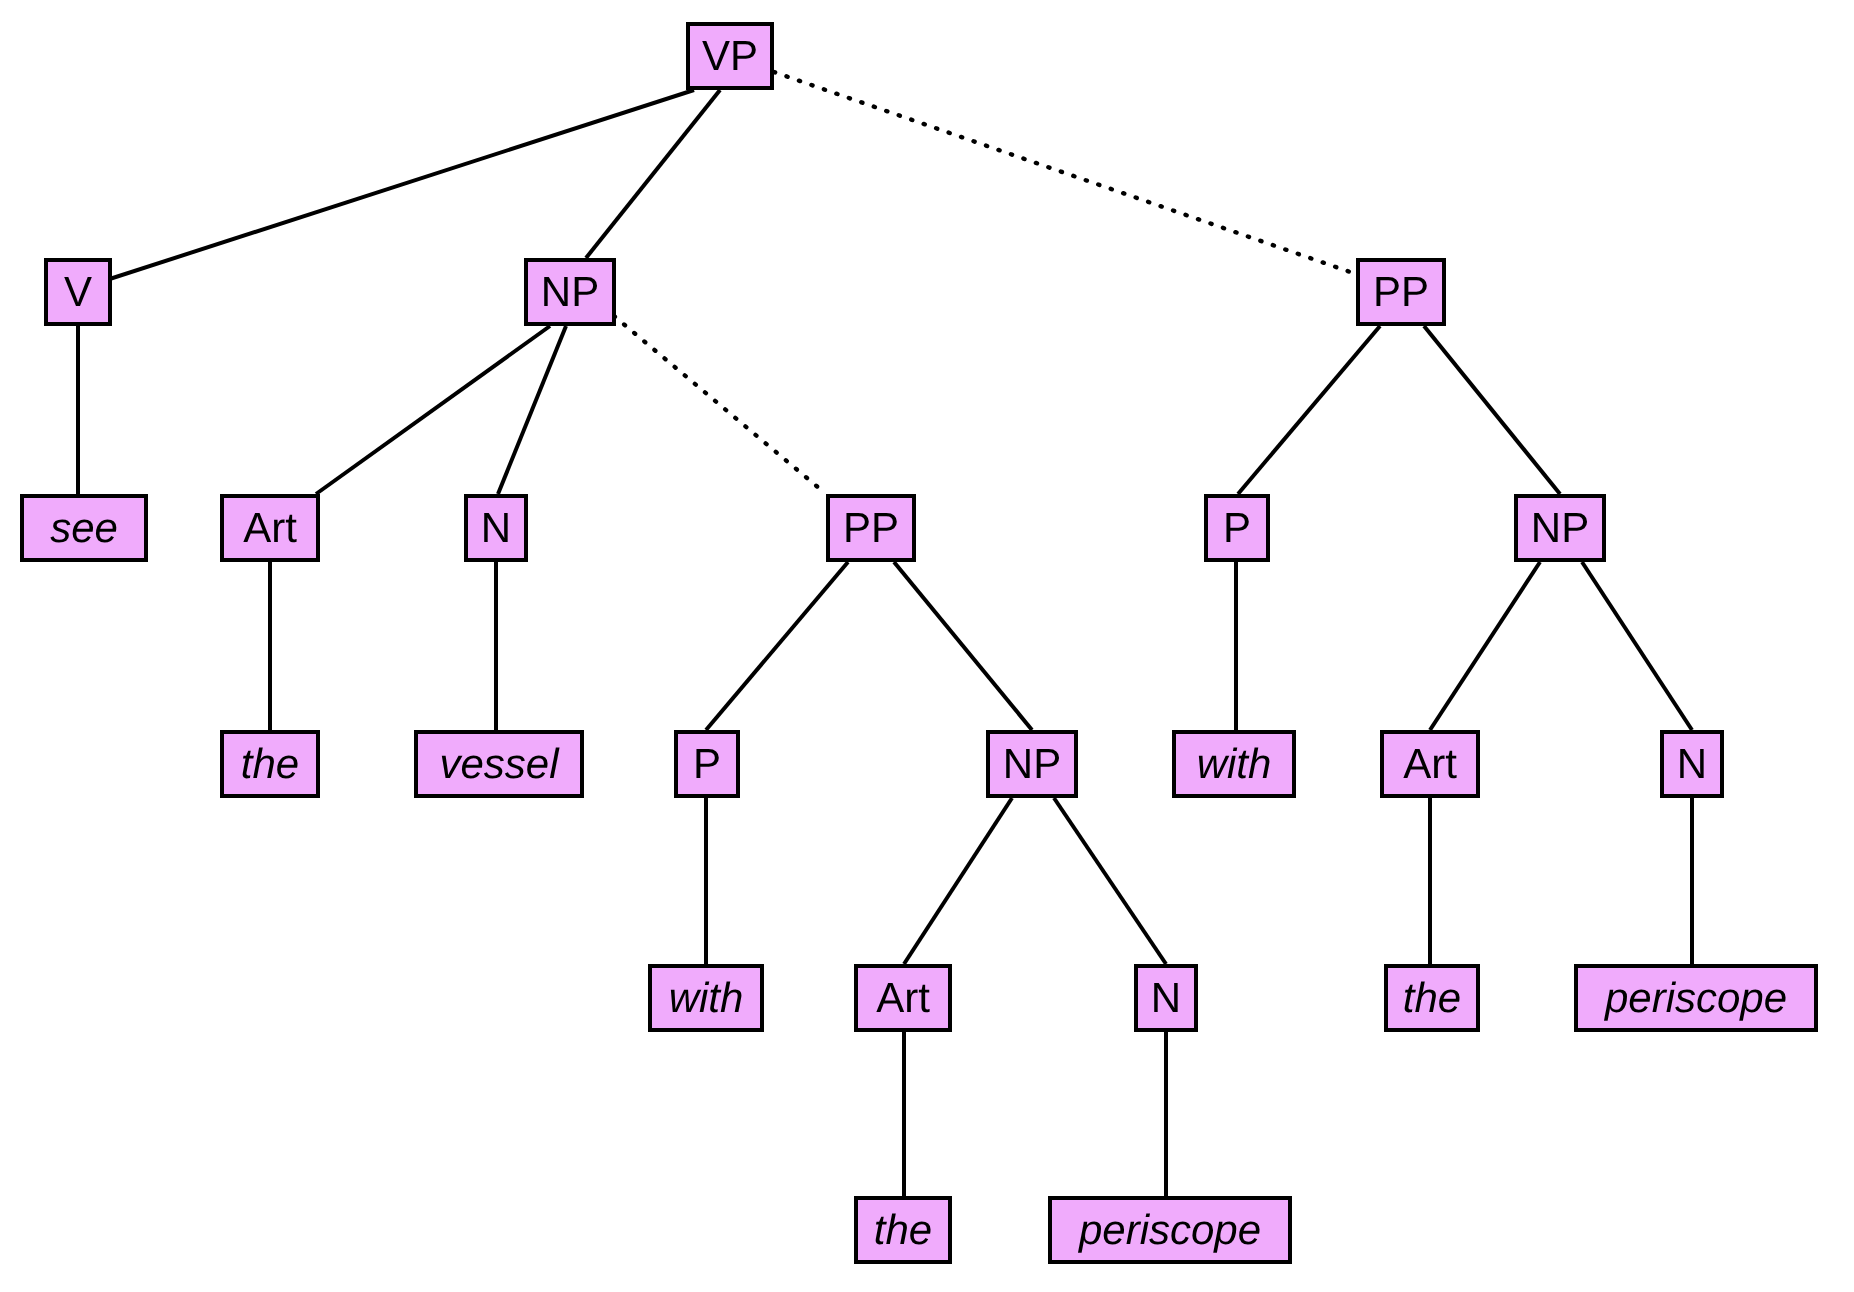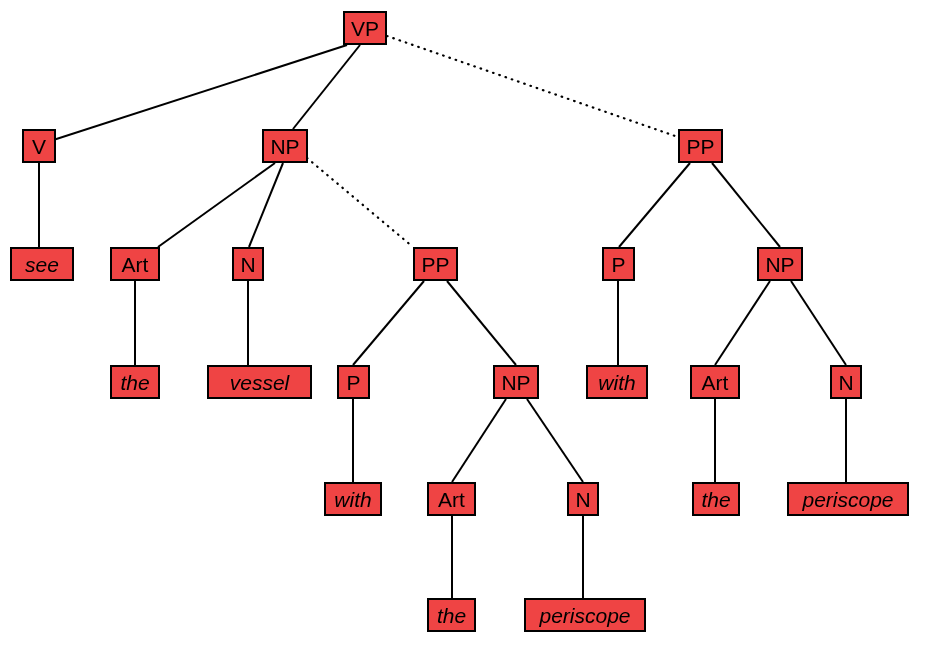--- a/index.html
+++ b/index.html
@@ -21,21 +21,21 @@
     position: absolute;
     left: 0;
     top: 0;
     width: 927px;
     height: 646px;
   }
   .node {
     position: absolute;
     box-sizing: border-box;
     border: 2px solid #000000;
-    background: #ef4444;
+    background: #f0abfc;
     display: flex;
     align-items: center;
     justify-content: center;
     font-family: "Liberation Sans", sans-serif;
     font-size: 21px;
     line-height: 1;
     color: #000000;
     white-space: nowrap;
     z-index: 2;
   }
@@ -76,21 +76,21 @@
     <div class="node" style="left: 22px; top: 129px; width: 34px; height: 34px;">V</div>
     <div class="node" style="left: 262px; top: 129px; width: 46px; height: 34px;">NP</div>
     <div class="node" style="left: 678px; top: 129px; width: 45px; height: 34px;">PP</div>
     <div class="node terminal" style="left: 10px; top: 247px; width: 64px; height: 34px;">see</div>
     <div class="node" style="left: 110px; top: 247px; width: 50px; height: 34px;">Art</div>
     <div class="node" style="left: 232px; top: 247px; width: 32px; height: 34px;">N</div>
     <div class="node" style="left: 413px; top: 247px; width: 45px; height: 34px;">PP</div>
     <div class="node" style="left: 602px; top: 247px; width: 33px; height: 34px;">P</div>
     <div class="node" style="left: 757px; top: 247px; width: 46px; height: 34px;">NP</div>
     <div class="node terminal" style="left: 110px; top: 365px; width: 50px; height: 34px;">the</div>
-    <div class="node terminal" style="left: 207px; top: 365px; width: 105px; height: 34px;">vessel</div>
+    <div class="node terminal" style="left: 207px; top: 365px; width: 85px; height: 34px;">vessel</div>
     <div class="node" style="left: 337px; top: 365px; width: 33px; height: 34px;">P</div>
     <div class="node" style="left: 493px; top: 365px; width: 46px; height: 34px;">NP</div>
     <div class="node terminal" style="left: 586px; top: 365px; width: 62px; height: 34px;">with</div>
     <div class="node" style="left: 690px; top: 365px; width: 50px; height: 34px;">Art</div>
     <div class="node" style="left: 830px; top: 365px; width: 32px; height: 34px;">N</div>
     <div class="node terminal" style="left: 324px; top: 482px; width: 58px; height: 34px;">with</div>
     <div class="node" style="left: 427px; top: 482px; width: 49px; height: 34px;">Art</div>
     <div class="node" style="left: 567px; top: 482px; width: 32px; height: 34px;">N</div>
     <div class="node terminal" style="left: 692px; top: 482px; width: 48px; height: 34px;">the</div>
     <div class="node terminal" style="left: 787px; top: 482px; width: 122px; height: 34px;">periscope</div>

